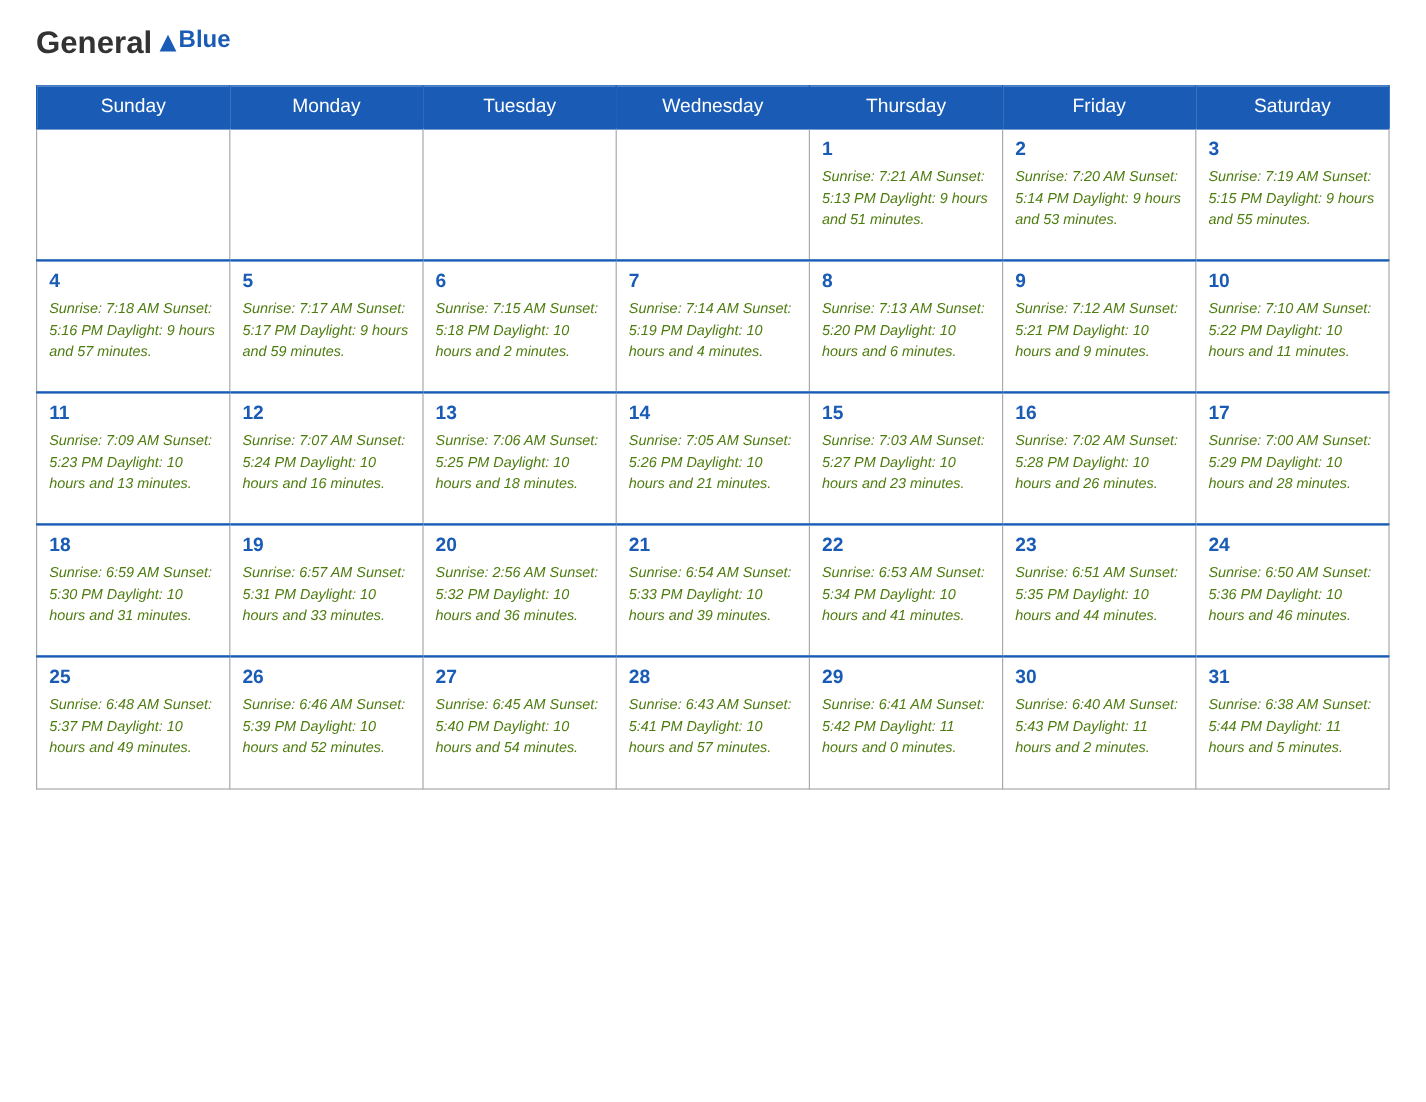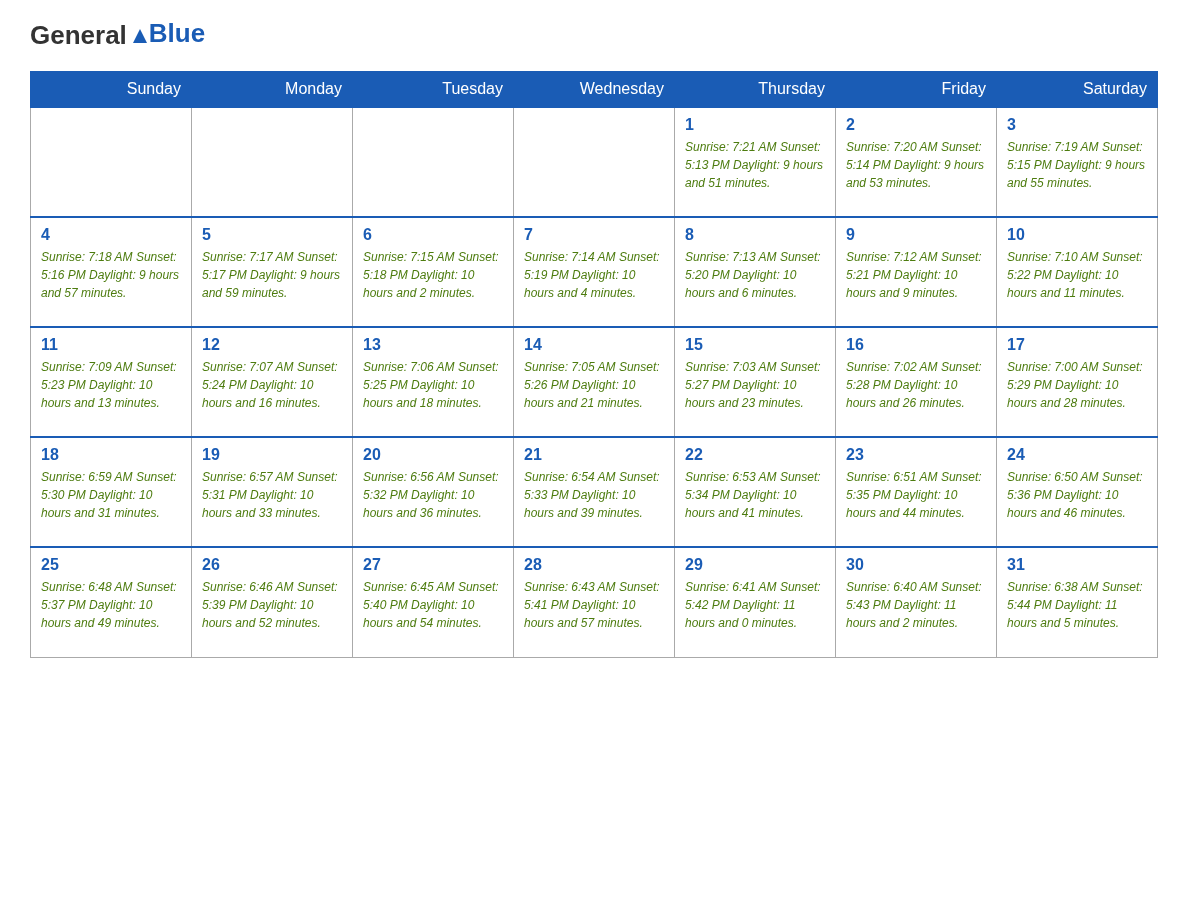--- a/index.html
+++ b/index.html
@@ -37,21 +37,21 @@
       width: 100%;
       border-collapse: collapse;
       border: 1px solid #1a5cb5;
     }
     .calendar-table th {
       background-color: #1a5cb5;
       color: #fff;
       font-size: 16px;
       font-weight: normal;
       padding: 8px 10px;
-      text-align: right;
+      text-align: center;
       border: 1px solid #1a5cb5;
     }
     .calendar-table td {
       vertical-align: top;
       padding: 8px 10px;
       border: 1px solid #aaa;
       font-size: 13px;
       color: #222;
       width: calc(100% / 7);
       min-height: 110px;
@@ -81,21 +81,21 @@
 <body>
 
 <div class="header-area">
   <div class="logo-area">
     <div style="display:flex; align-items:flex-end; gap:2px;">
       <span style="font-size:26px; font-weight:bold; color:#333;">General</span>
       <svg width="22" height="22" viewBox="0 0 22 22" style="margin-bottom:4px;">
         <polygon points="4,18 18,18 11,4" fill="#1a5cb5"></polygon>
       </svg>
     </div>
-    <div style="font-size:26px; font-weight:bold; color:#1a5cb5; margin-left:-2px; margin-top:-4px;">Blue</div>
+    <div style="font-size:20px; font-weight:bold; color:#1a5cb5; margin-left:-2px; margin-top:-4px;">Blue</div>
   </div>
   <div class="title-area">
   </div>
 </div>
 
 <table class="calendar-table">
   <thead>
     <tr>
     <th>Sunday</th>
         <th>Monday</th>
@@ -227,21 +227,21 @@
 Daylight: 10 hours and 31 minutes.</div>
         </td>
         <td>
           <span class="day-number">19</span>
           <div class="day-info">Sunrise: 6:57 AM
 Sunset: 5:31 PM
 Daylight: 10 hours and 33 minutes.</div>
         </td>
         <td>
           <span class="day-number">20</span>
-          <div class="day-info">Sunrise: 6:56 AM
+          <div class="day-info">Sunrise: 2:56 AM
 Sunset: 5:32 PM
 Daylight: 10 hours and 36 minutes.</div>
         </td>
         <td>
           <span class="day-number">21</span>
           <div class="day-info">Sunrise: 6:54 AM
 Sunset: 5:33 PM
 Daylight: 10 hours and 39 minutes.</div>
         </td>
         <td>

